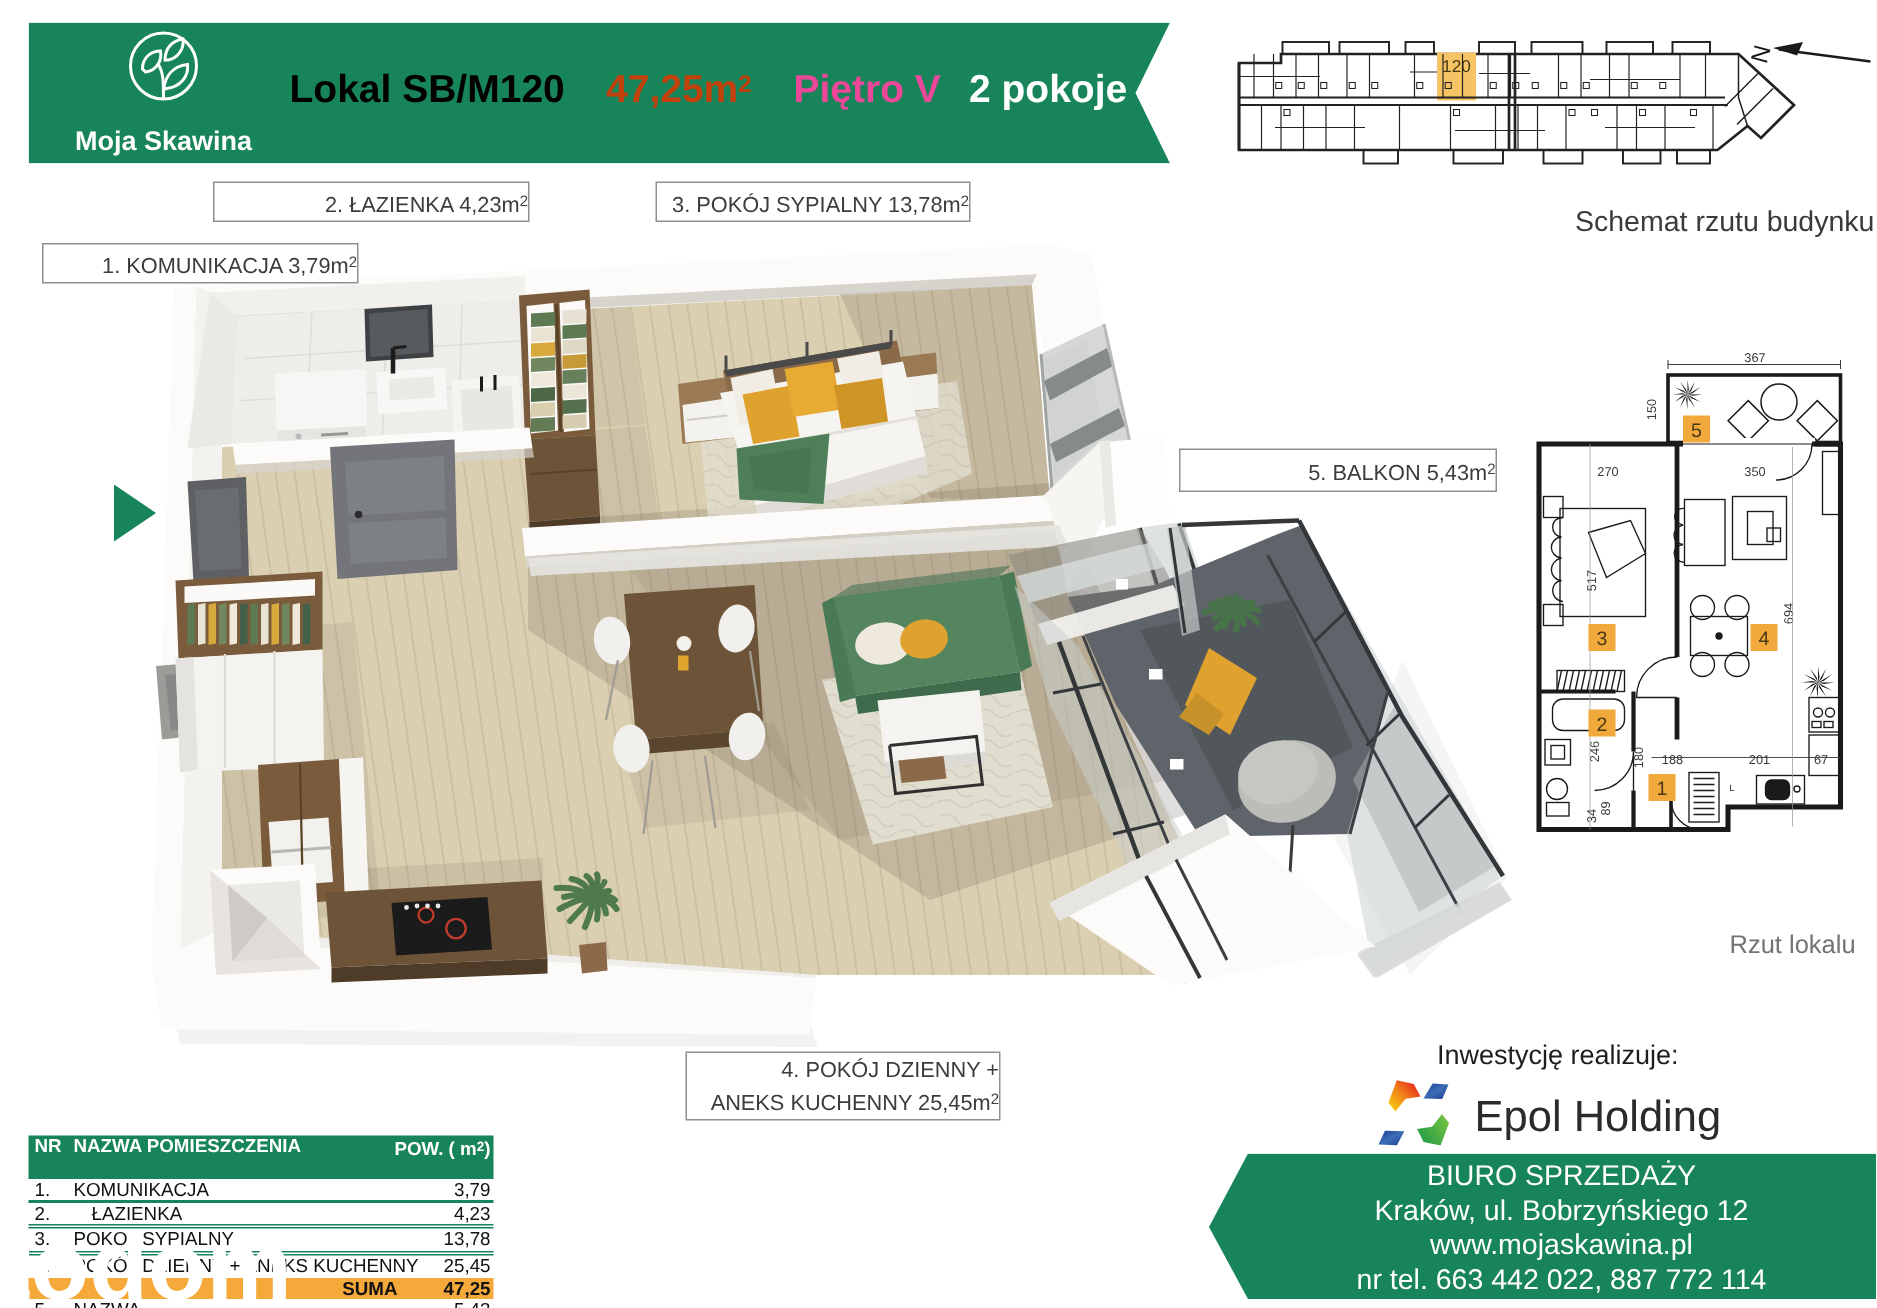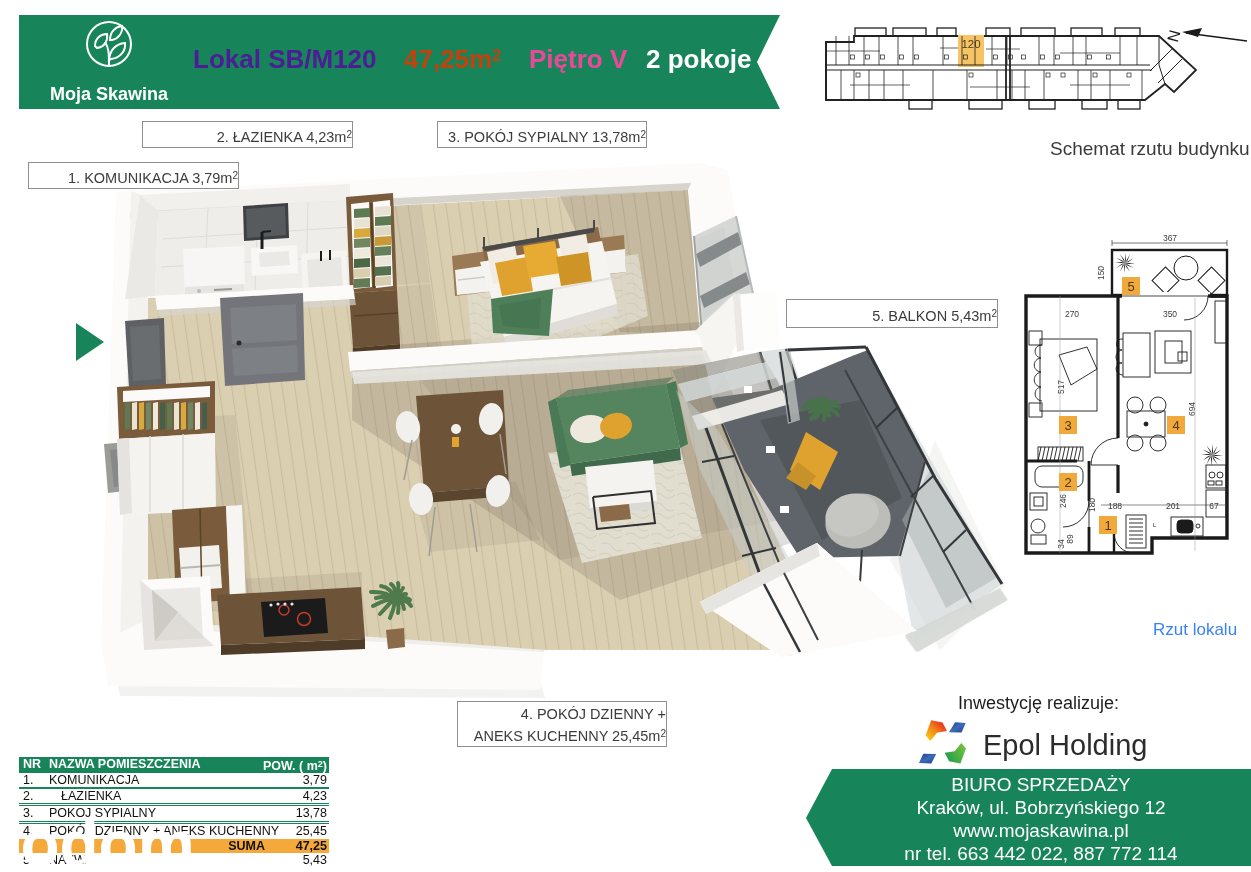--- a/index.html
+++ b/index.html
@@ -20,21 +20,21 @@
   <circle cx="24" cy="24" r="22" fill="none" stroke="#fff" stroke-width="2"></circle>
   <path d="M24 46 C24 34 24 28 20 22" fill="none" stroke="#fff" stroke-width="2"></path>
   <path d="M10 26 C10 18 16 14 22 14 C23 20 20 27 12 28 Z" fill="none" stroke="#fff" stroke-width="2"></path>
   <path d="M24 40 C25 31 30 24 40 23 C41 31 35 38 26 39 Z" fill="none" stroke="#fff" stroke-width="2"></path>
   <path d="M25 20 C25 12 30 7 37 6 C38 13 33 19 27 20 Z" fill="none" stroke="#fff" stroke-width="2"></path>
 </svg>
 
 <div class="abs" style="left:36px;top:84px;width:146px;text-align:center;color:#fff;
      font-size:18px;font-weight:bold;">Moja Skawina</div>
 
-<div class="abs" style="left:193px;top:44px;color:#4c1d95;font-size:26px;font-weight:bold;">Lokal SB/M120</div>
+<div class="abs" style="left:193px;top:44px;color:#000000;font-size:26px;font-weight:bold;">Lokal SB/M120</div>
 <div class="abs" style="left:404px;top:44px;color:#c2410c;font-size:26px;font-weight:bold;">47,25m<span style="font-size:16px;vertical-align:7px;">2</span></div>
 <div class="abs" style="left:529px;top:44px;color:#ec4899;font-size:26px;font-weight:bold;">Piętro V</div>
 <div class="abs" style="left:646px;top:44px;color:#fff;font-size:26px;font-weight:bold;">2 pokoje</div>
 
 <svg class="abs" style="left:820px;top:15px;" width="430" height="115" viewBox="0 0 430 115">
 
 <g stroke="#222" fill="none" stroke-width="1.1">
 <path d="M6 27 L34 27 L34 21 L325 21 L339 21 L376 55 L354 77 L345 69 L325 85 L325 85 L6 85 Z" stroke-width="1.8"></path>
 <path d="M6 27 L6 85" stroke-width="1.8"></path>
 <rect x="35" y="13" width="31" height="8" stroke-width="1.3"></rect>
@@ -515,21 +515,21 @@
 <rect x="44" y="181" width="18" height="18" fill="#F2A93B"></rect>
 <text x="53" y="195" font-size="13" fill="#4a3a16" text-anchor="middle" font-family="Liberation Sans">3</text>
 <rect x="152" y="181" width="18" height="18" fill="#F2A93B"></rect>
 <text x="161" y="195" font-size="13" fill="#4a3a16" text-anchor="middle" font-family="Liberation Sans">4</text>
 <rect x="44" y="238" width="18" height="18" fill="#F2A93B"></rect>
 <text x="53" y="252" font-size="13" fill="#4a3a16" text-anchor="middle" font-family="Liberation Sans">2</text>
 <rect x="84" y="281" width="18" height="18" fill="#F2A93B"></rect>
 <text x="93" y="295" font-size="13" fill="#4a3a16" text-anchor="middle" font-family="Liberation Sans">1</text>
 </svg>
 
-<div class="abs" style="left:1153px;top:620px;color:#3b82f6;font-size:17px;">Rzut lokalu</div>
+<div class="abs" style="left:1153px;top:620px;color:#737373;font-size:17px;">Rzut lokalu</div>
 
 <div class="abs" style="left:958px;top:693px;color:#1e1e1e;font-size:18px;">Inwestycję realizuje:</div>
 
 <svg class="abs" style="left:915px;top:714px;" width="56" height="56" viewBox="0 0 56 56">
   <defs>
     <linearGradient id="eg1" x1="0.1" y1="0.9" x2="0.9" y2="0.1">
       <stop offset="0" stop-color="#f8c80c"></stop>
         <stop offset="0.5" stop-color="#f07f1a"></stop>
         <stop offset="1" stop-color="#e82320"></stop>
     </linearGradient>
@@ -551,21 +551,21 @@
 
 <div class="abs" style="left:983px;top:729px;color:#2b2b2b;font-size:29px;">Epol Holding</div>
 
 <div class="abs" style="left:806px;top:769px;width:445px;height:97px;background:#17845A;
      clip-path:polygon(26px 0,100% 0,100% 100%,26px 100%,0 49px);"></div>
 
 <div class="abs" style="left:836px;top:773px;width:410px;color:#fff;font-size:19px;text-align:center;line-height:23px;">BIURO SPRZEDAŻY<br>Kraków, ul. Bobrzyńskiego 12<br>www.mojaskawina.pl<br>nr tel. 663 442 022, 887 772 114</div>
 
 <div class="abs" style="left:19px;top:757px;width:310px;font-size:12.5px;color:#111;">
 
-  <div style="background:#17845A;color:#fff;font-weight:bold;height:16px;line-height:15px;position:relative;">
+  <div style="background:#17845A;color:#fff;font-weight:bold;height:29px;line-height:15px;position:relative;">
     <span style="position:absolute;left:4px;">NR</span>
     <span style="position:absolute;left:30px;">NAZWA POMIESZCZENIA</span>
     <span style="position:absolute;right:2px;">POW. ( m<span style="font-size:9px;vertical-align:3px;">2</span>)</span>
   </div>
 
   <div style="height:14px;line-height:14px;position:relative;border-bottom:2px solid #17845A;">
     <span style="position:absolute;left:4px;">1.</span>
       <span style="position:absolute;left:30px;">KOMUNIKACJA</span>
       <span style="position:absolute;right:2px;">3,79</span>
   </div>

